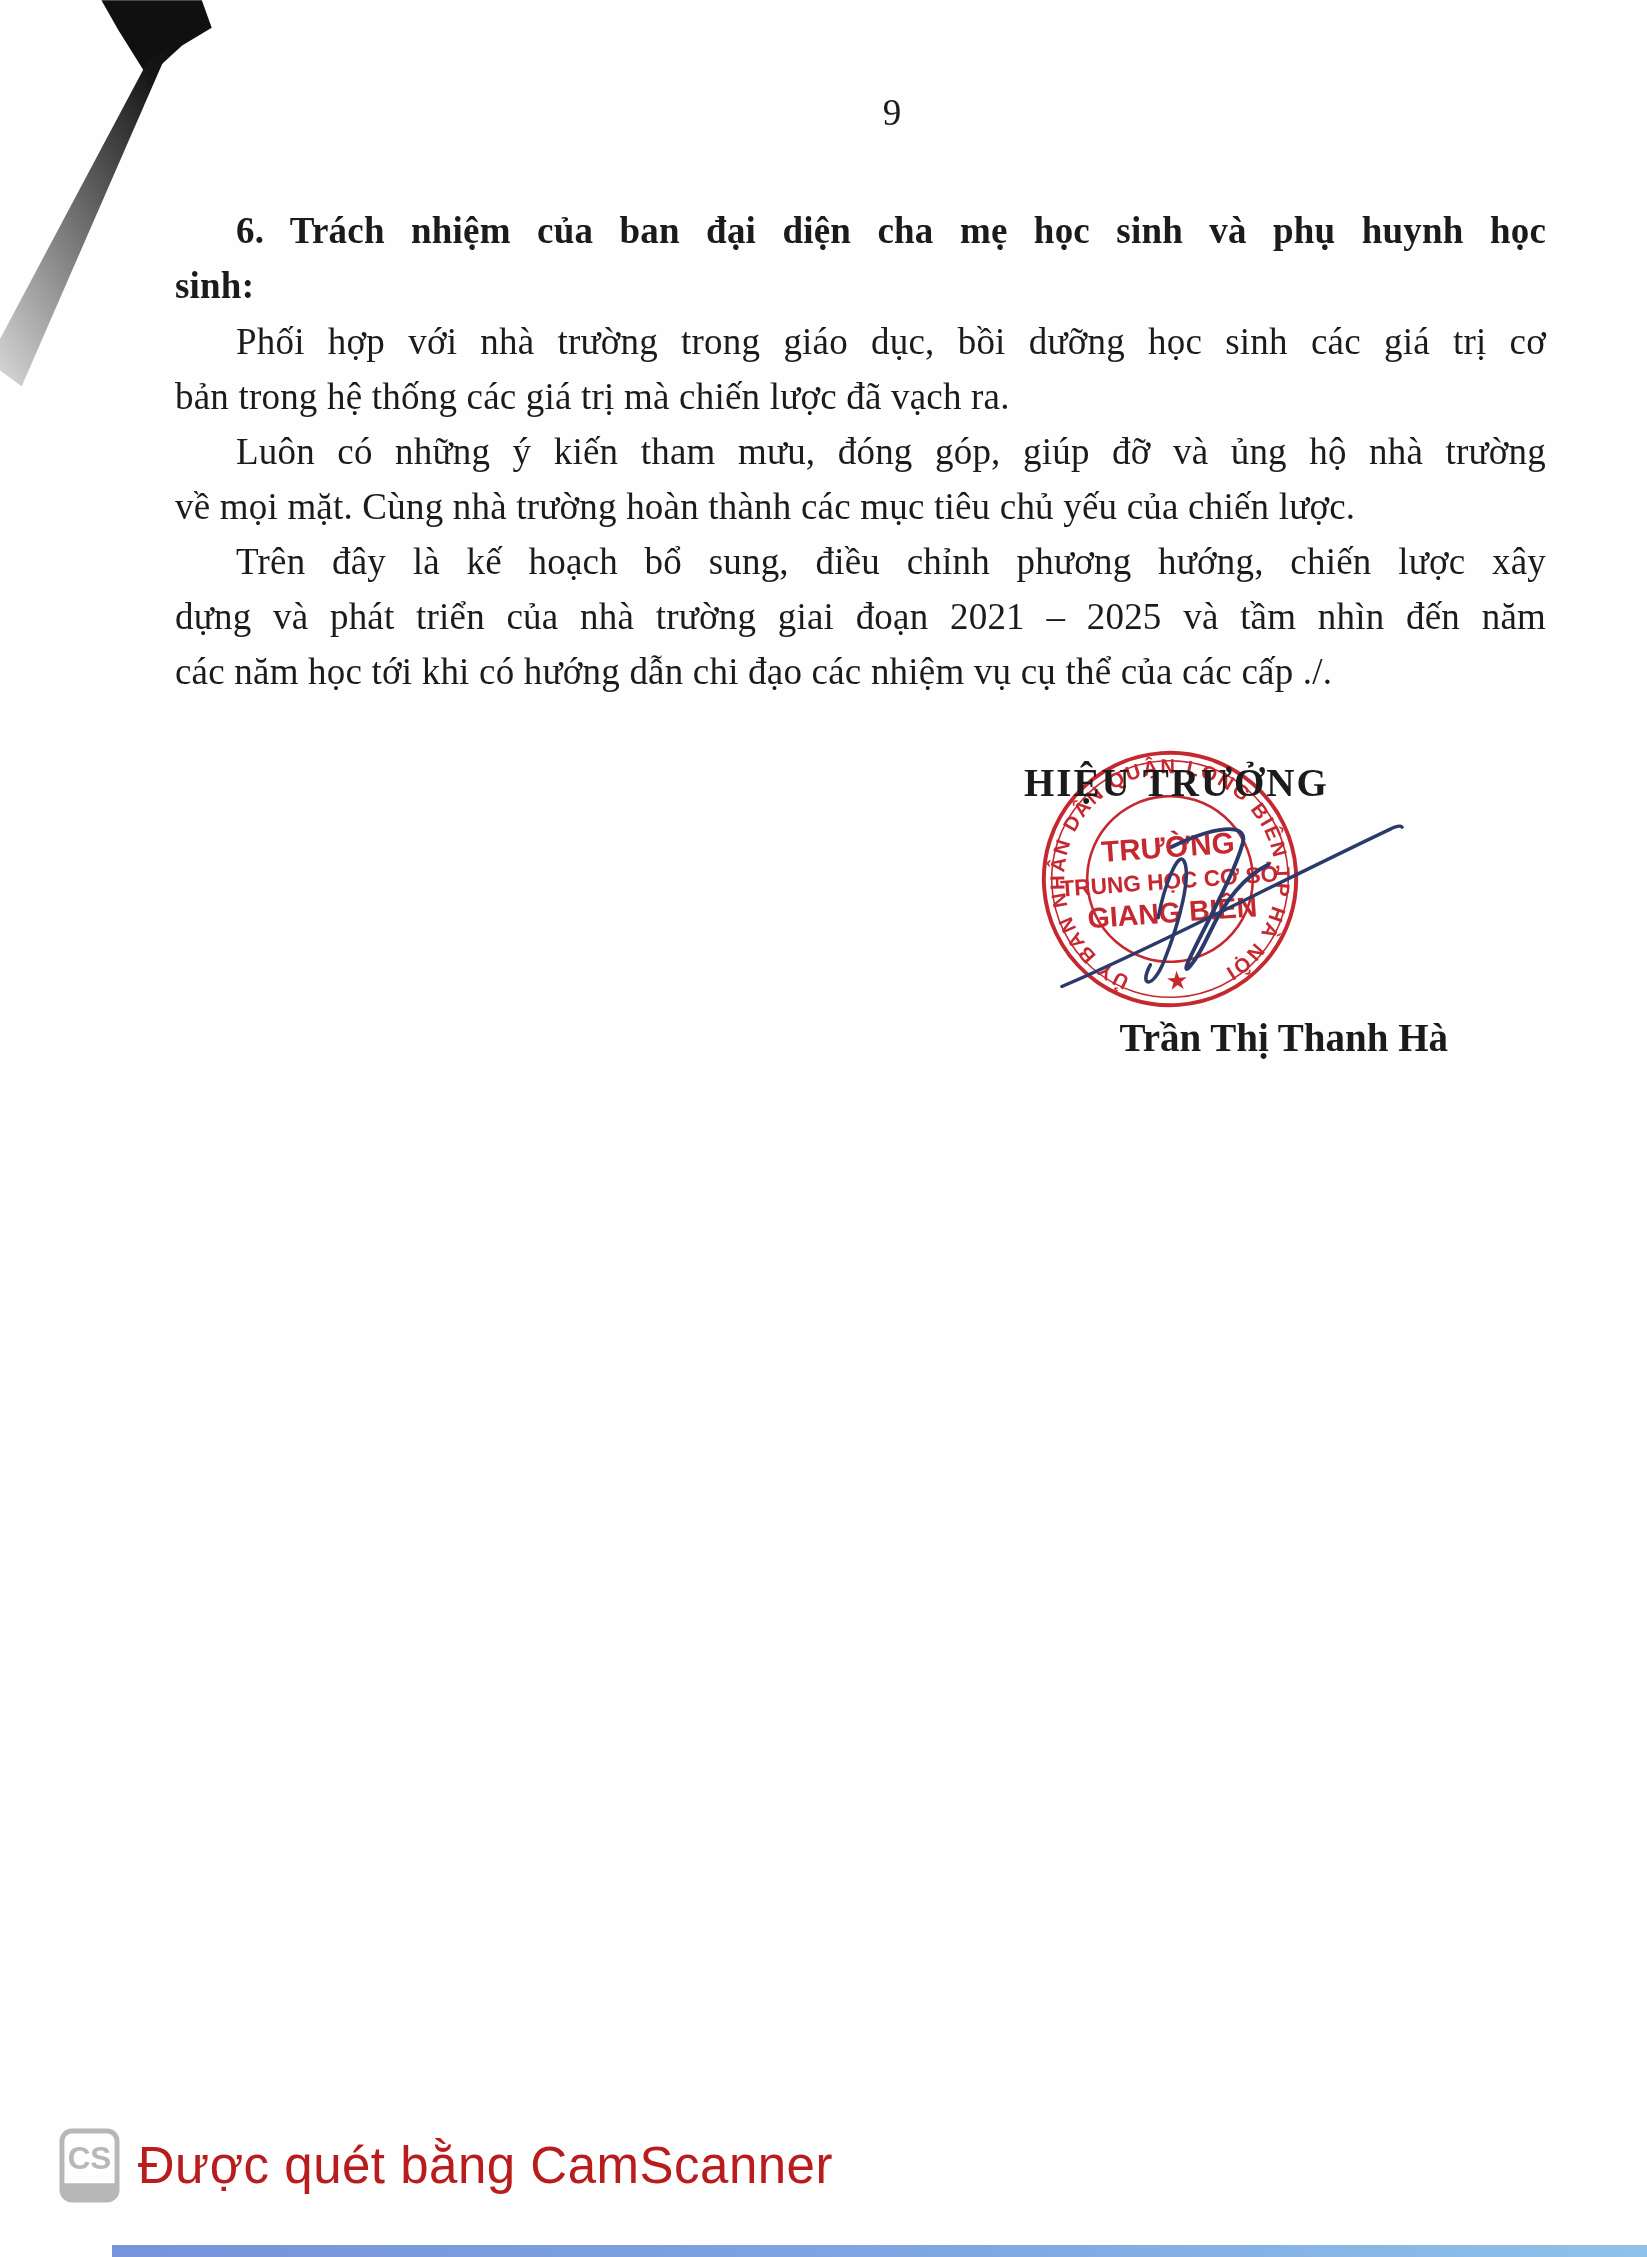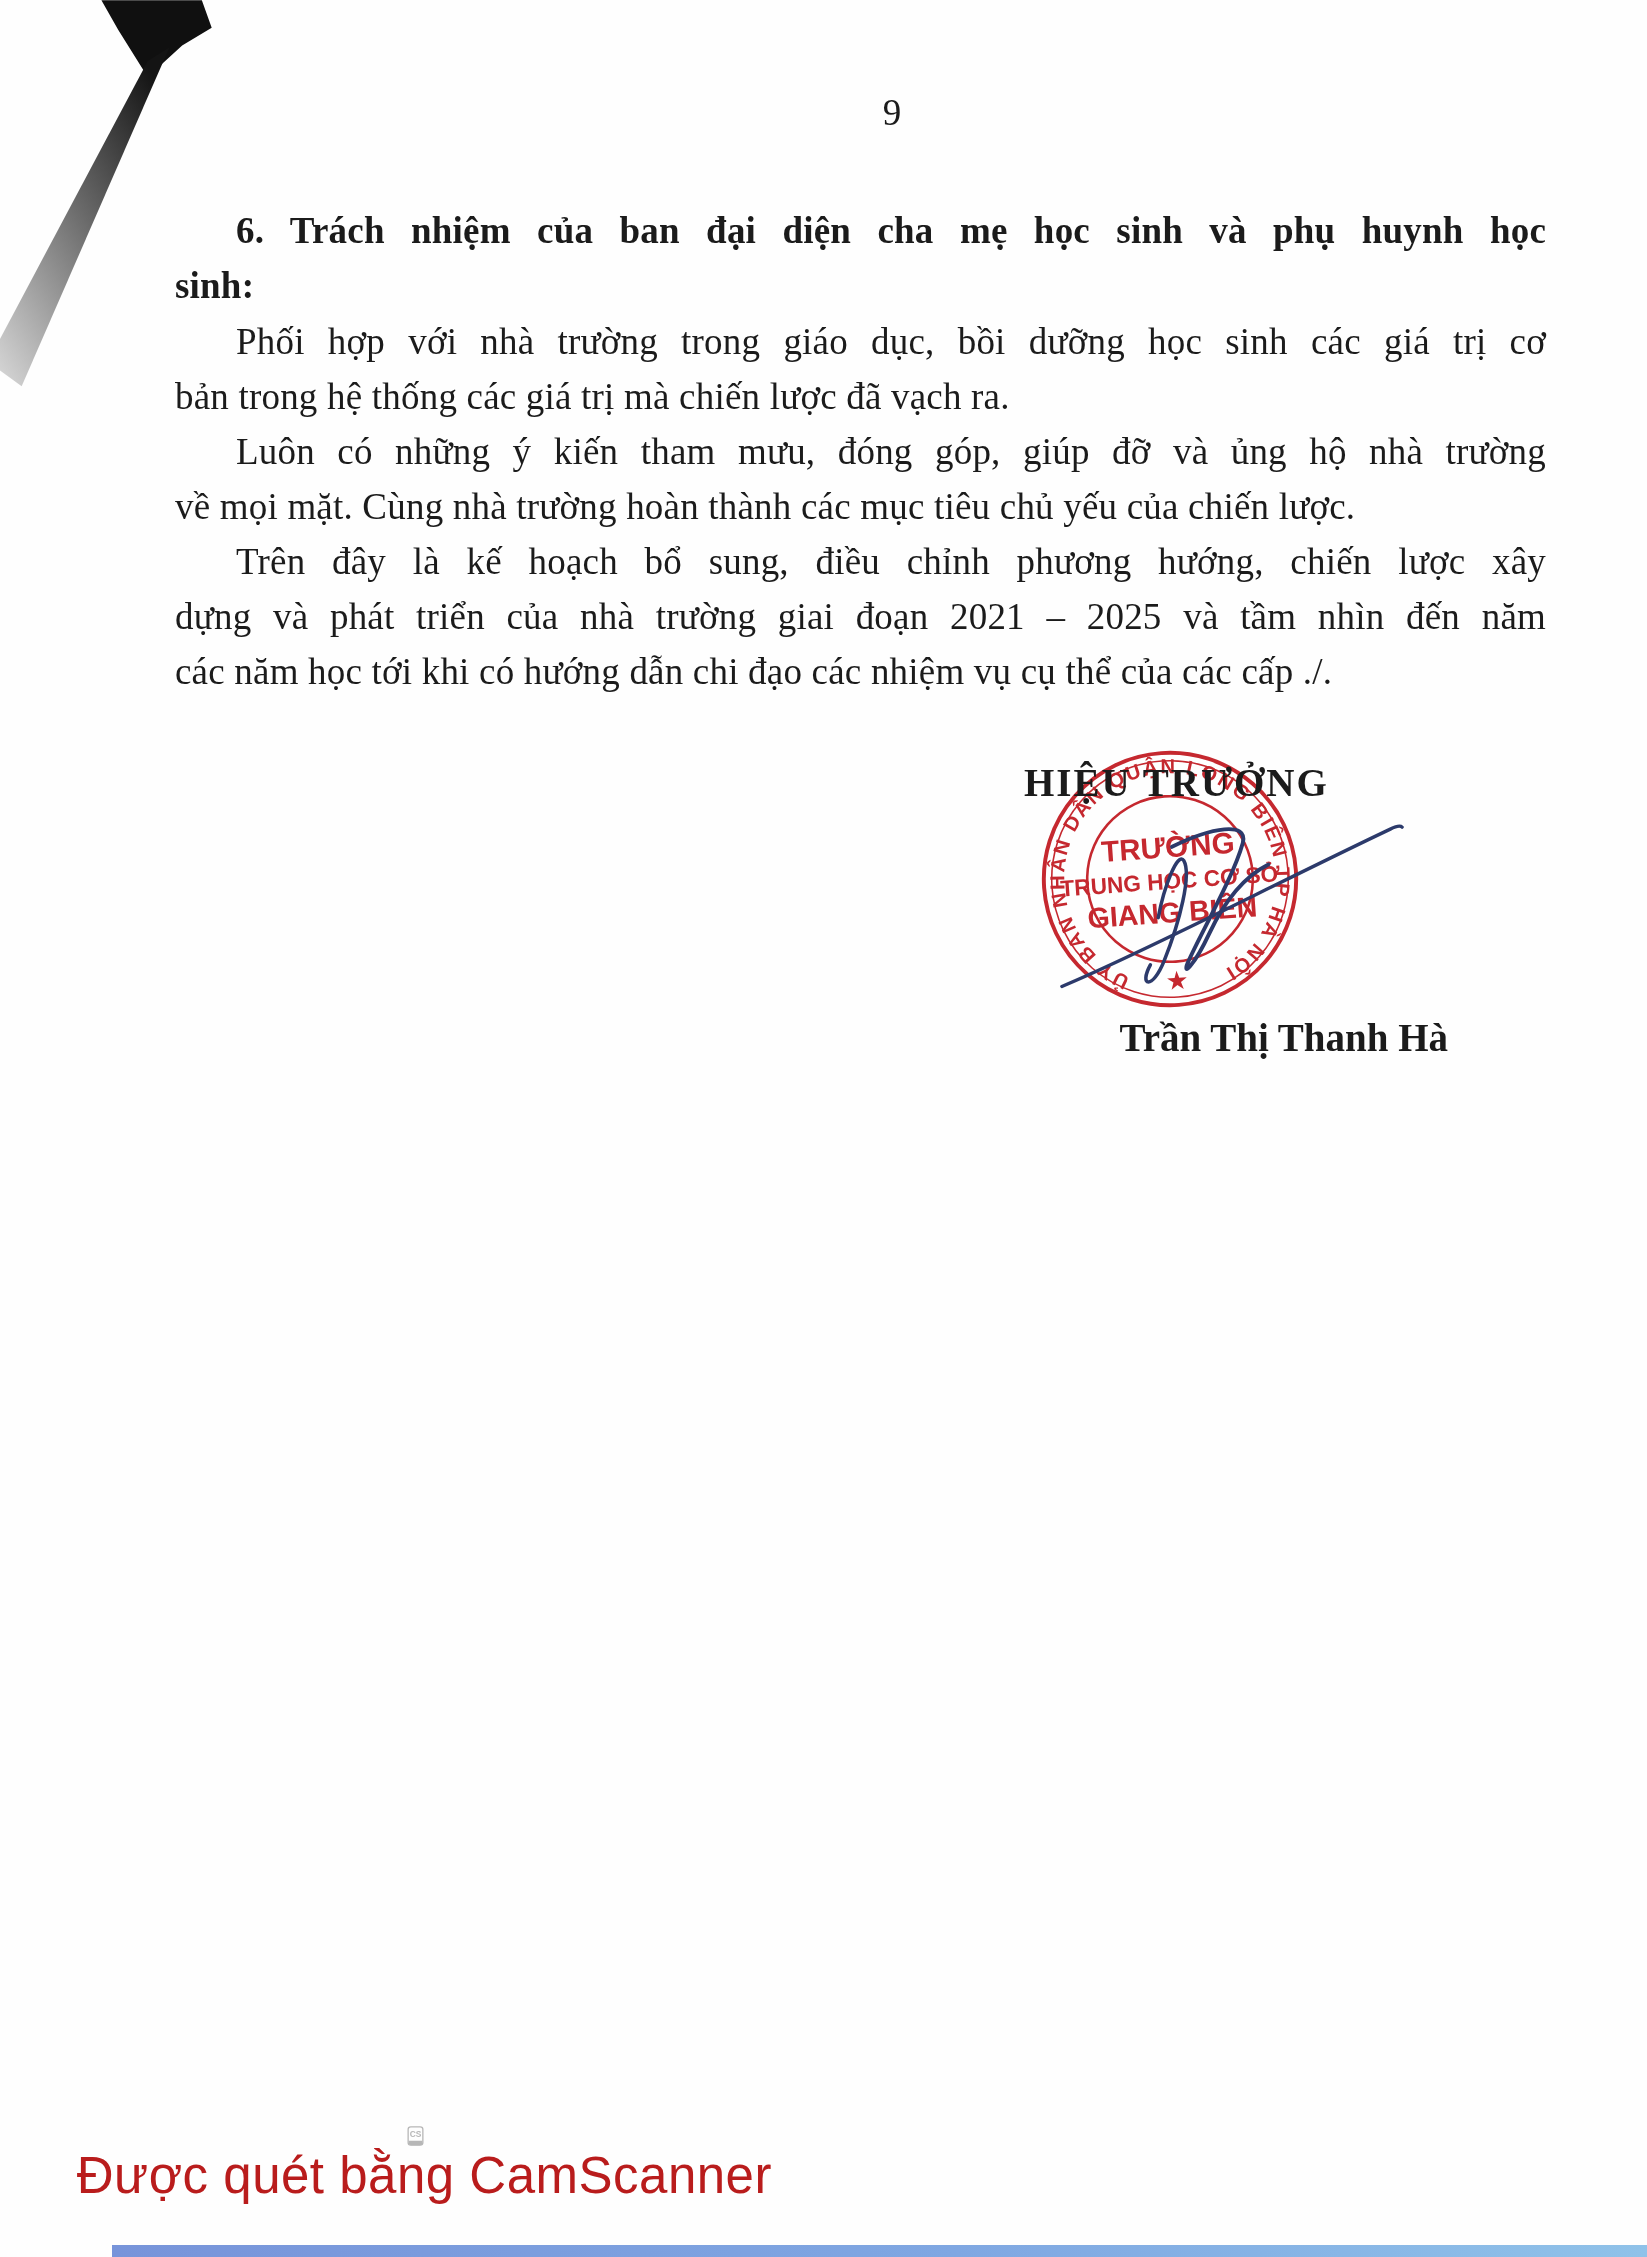--- a/index.html
+++ b/index.html
@@ -46,21 +46,21 @@
     font-size:39px;font-weight:bold;z-index:6;
   }
   .stamp-svg{position:absolute;left:1032px;top:741px;z-index:4;}
   .signature-svg{position:absolute;left:1024px;top:778px;z-index:5;}
 
   
   .artifact-svg{position:absolute;left:0;top:0;z-index:7;}
 
   
   .footer{position:absolute;left:59px;top:2126px;height:79px;z-index:3;
-          display:flex;align-items:center;flex-direction:column;}
+          display:flex;align-items:center;}
   .cs-logo-svg{display:block;}
   .watermark-text{
     font-family:"Liberation Sans","DejaVu Sans",sans-serif;
     color:#b91c1c;font-size:51px;margin-left:17.7px;letter-spacing:0.5px;
   }
 
   
   .bottom-bar{
     position:absolute;left:112px;right:0;bottom:0;height:12.8px;
     background:linear-gradient(90deg,#7794da 0%,#7fa7e2 55%,#8fc2e9 100%);

